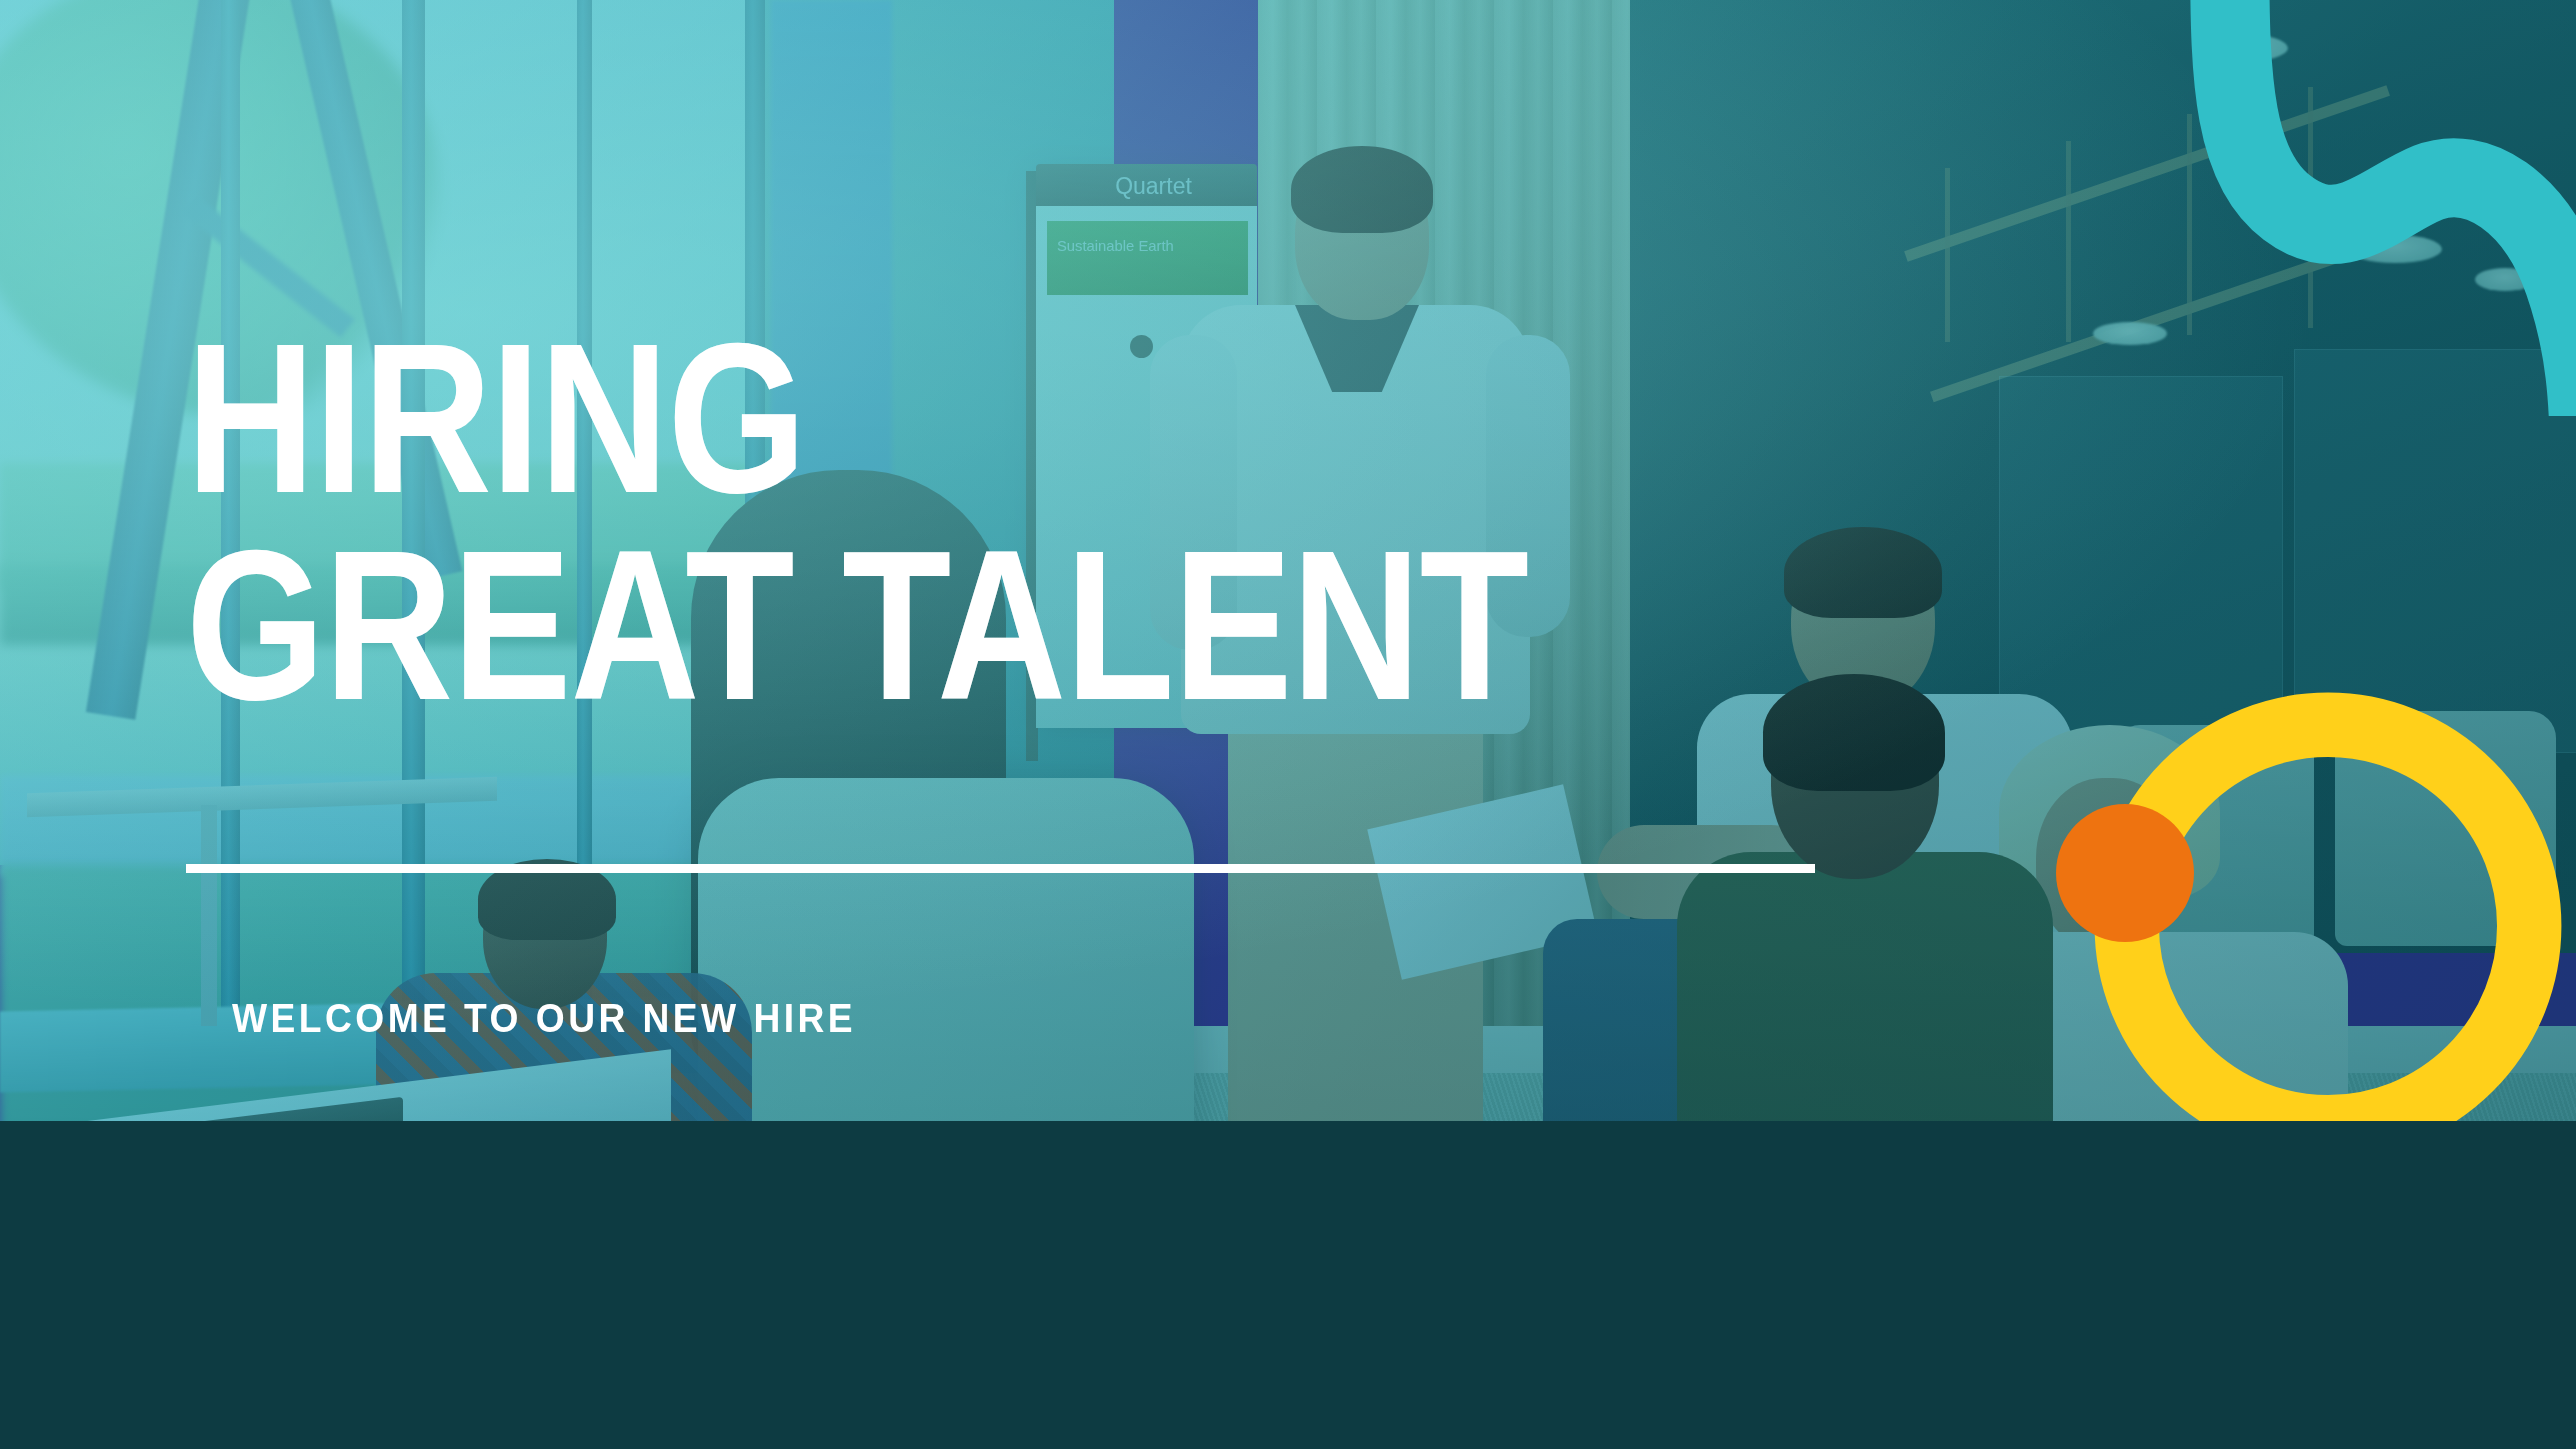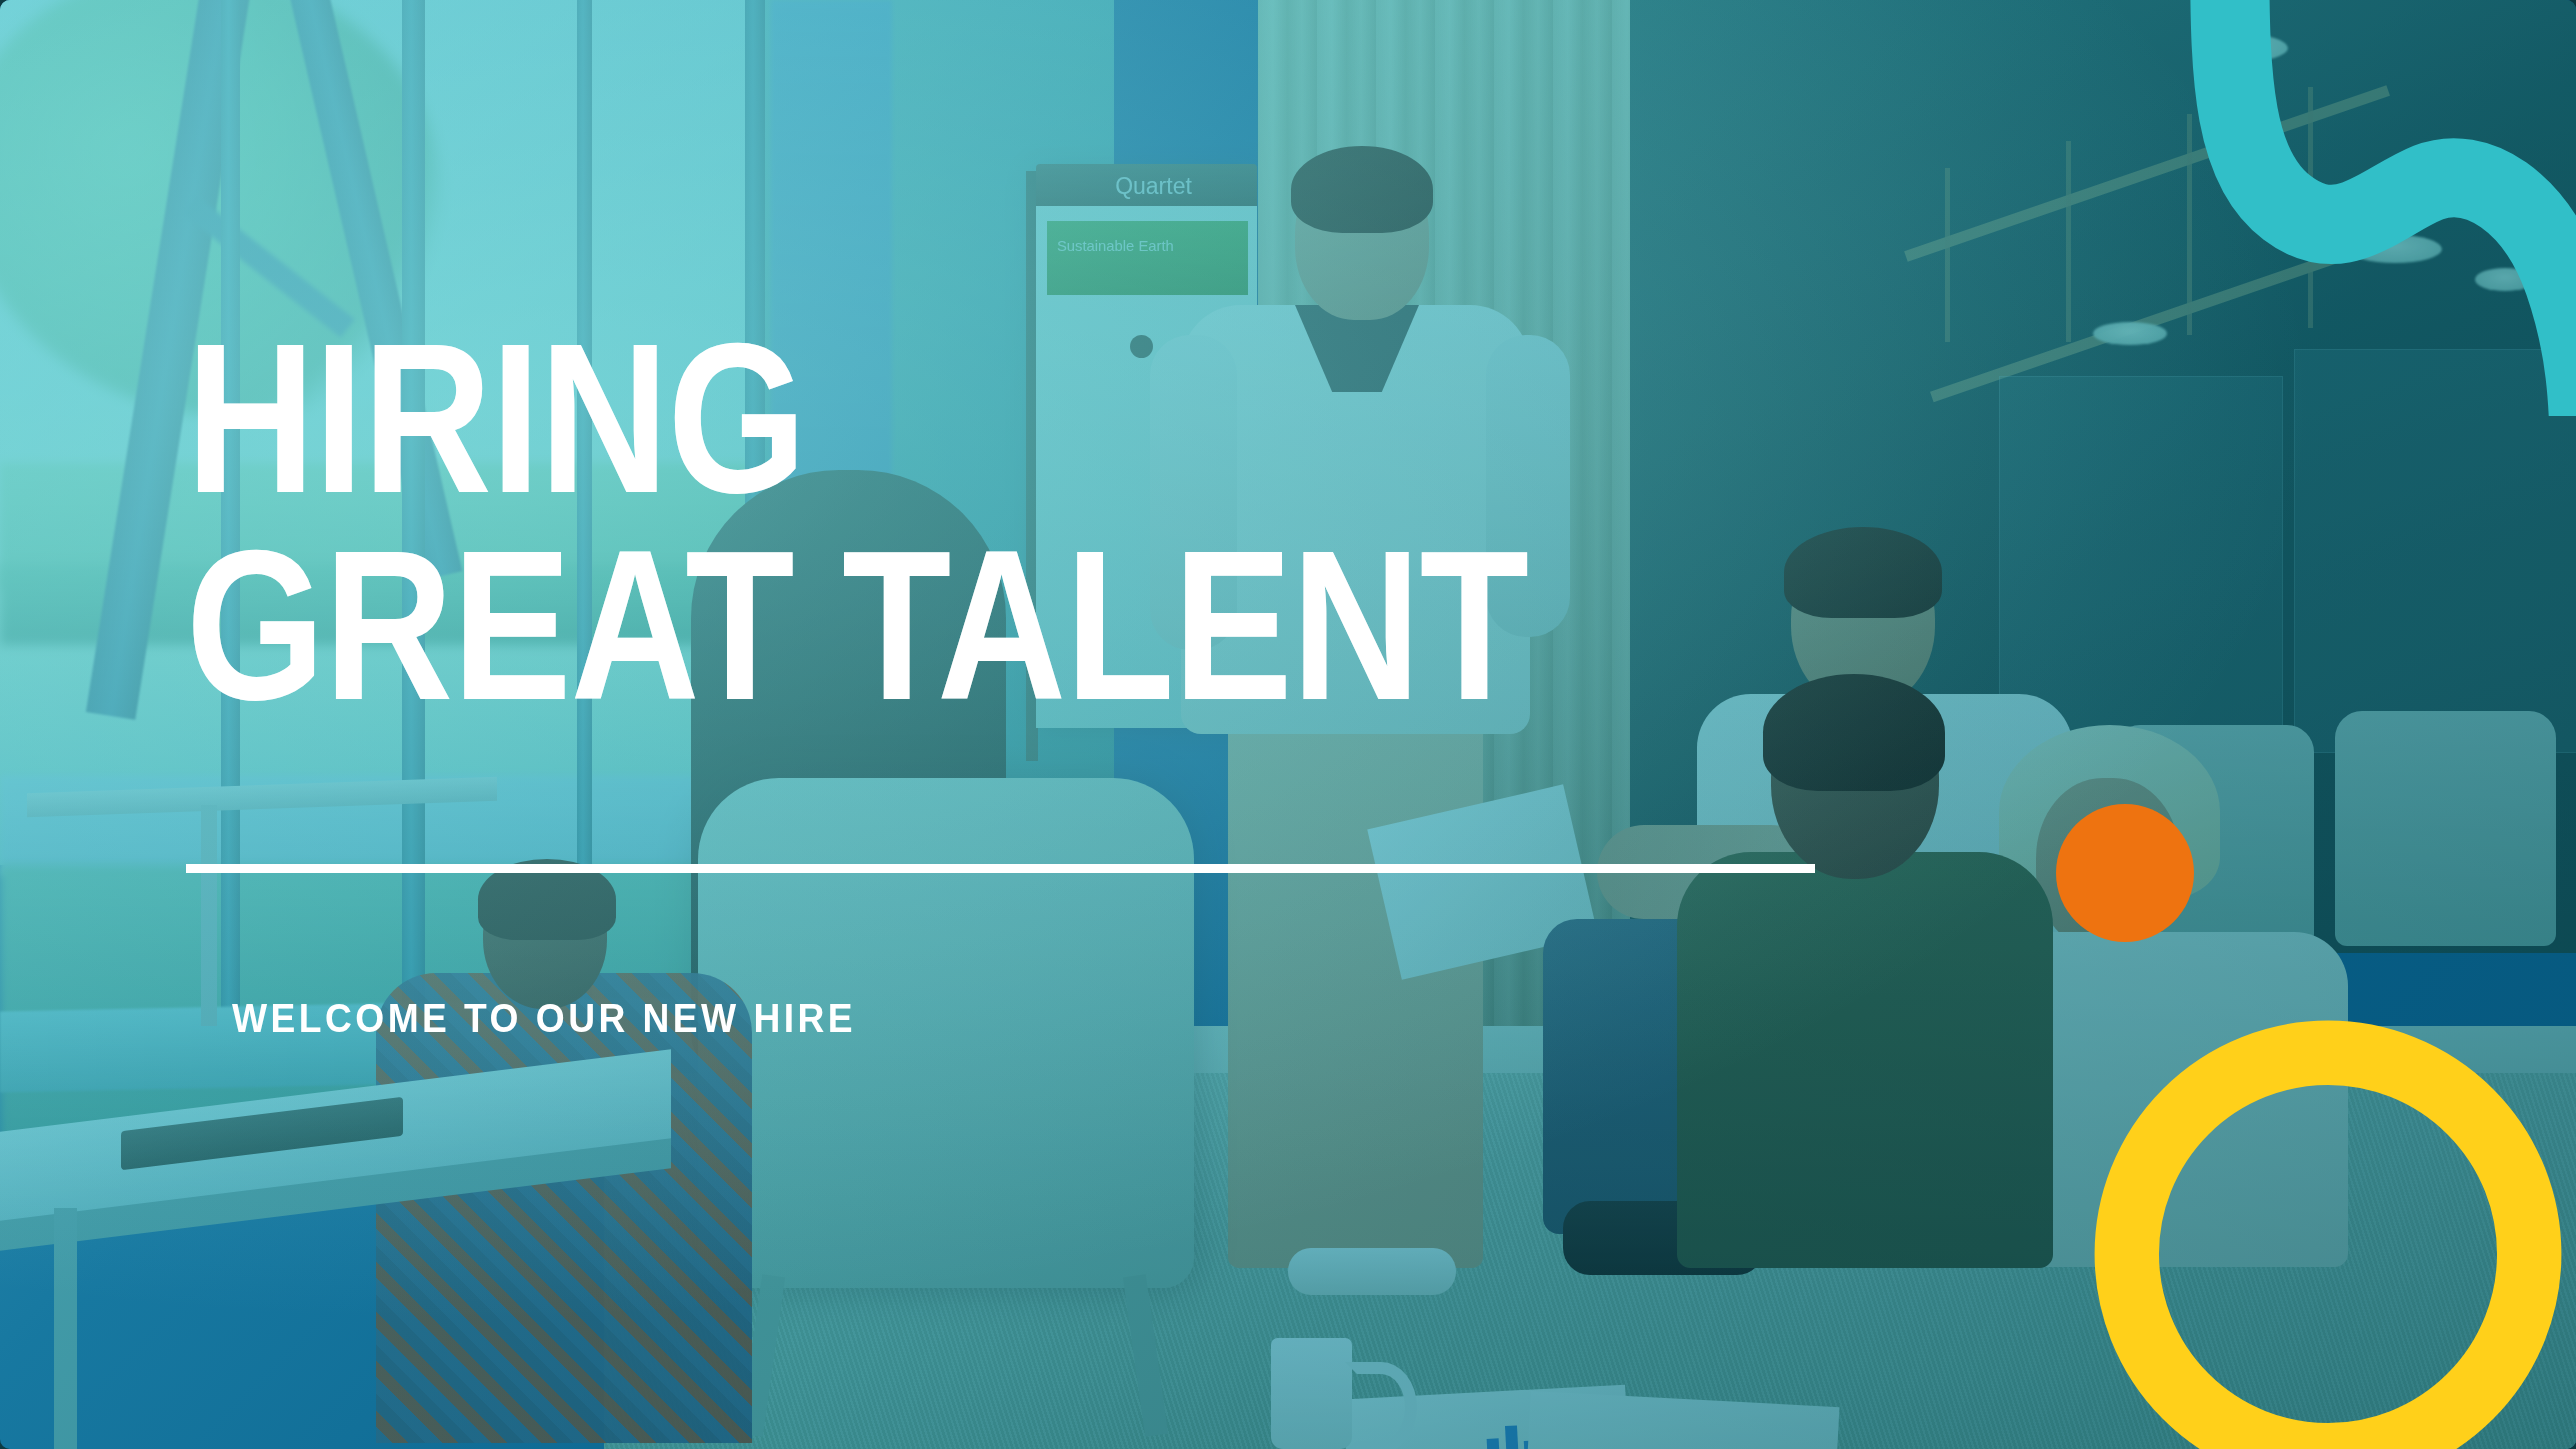--- a/index.html
+++ b/index.html
@@ -1,20 +1,19 @@
 <!DOCTYPE html>
 <html style="font-size:10.7px"><head>
 <meta charset="utf-8">
 <style>
   html,body{margin:0;padding:0;background:#0d3b42;}
   #stage{
-    position:relative;width:2576px;height:1449px;overflow:hidden;
+    position:relative;width:2576px;height:1121px;overflow:hidden;
     font-family:"Liberation Sans", sans-serif;
-    background:#0369a1;
-    border-radius:10px;
+    background:#4c1d95;
   }
   
   #photo{position:absolute;inset:0;overflow:hidden;}
   .ph{position:absolute;}
 
   
   .sky{left:0;top:0;width:771px;height:865px;
        background:linear-gradient(180deg,#9fe0e0 0%,#a7e4de 45%,#b9e8cf 70%,#7fd0c8 100%);}
   .grass-far{left:0;top:463px;width:771px;height:127px;
        background:linear-gradient(180deg,#8fd9b4,#76c9a4);filter:blur(4px);}

